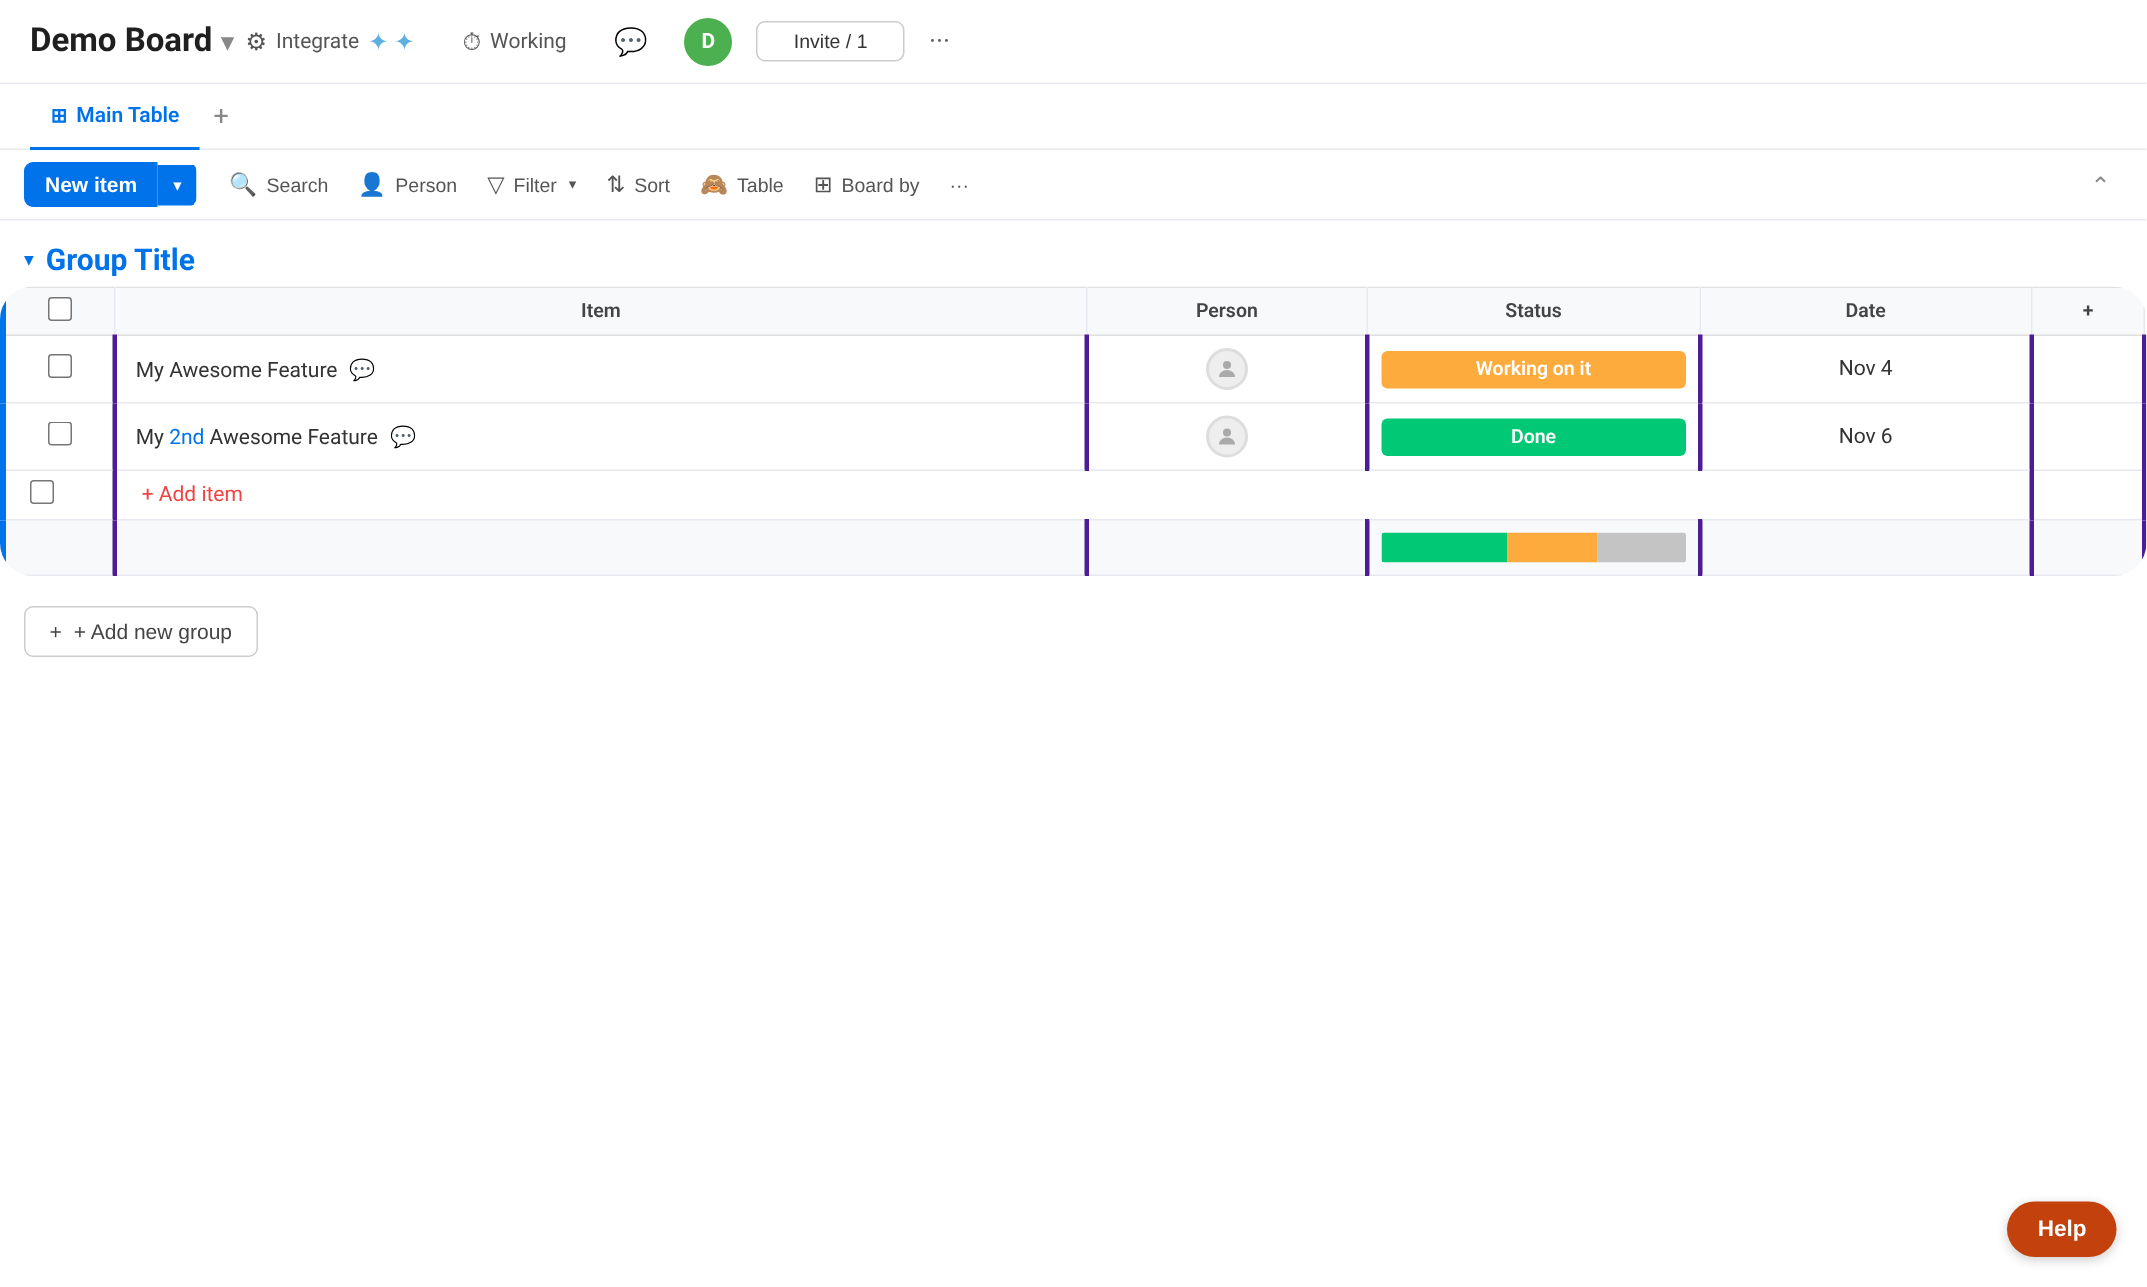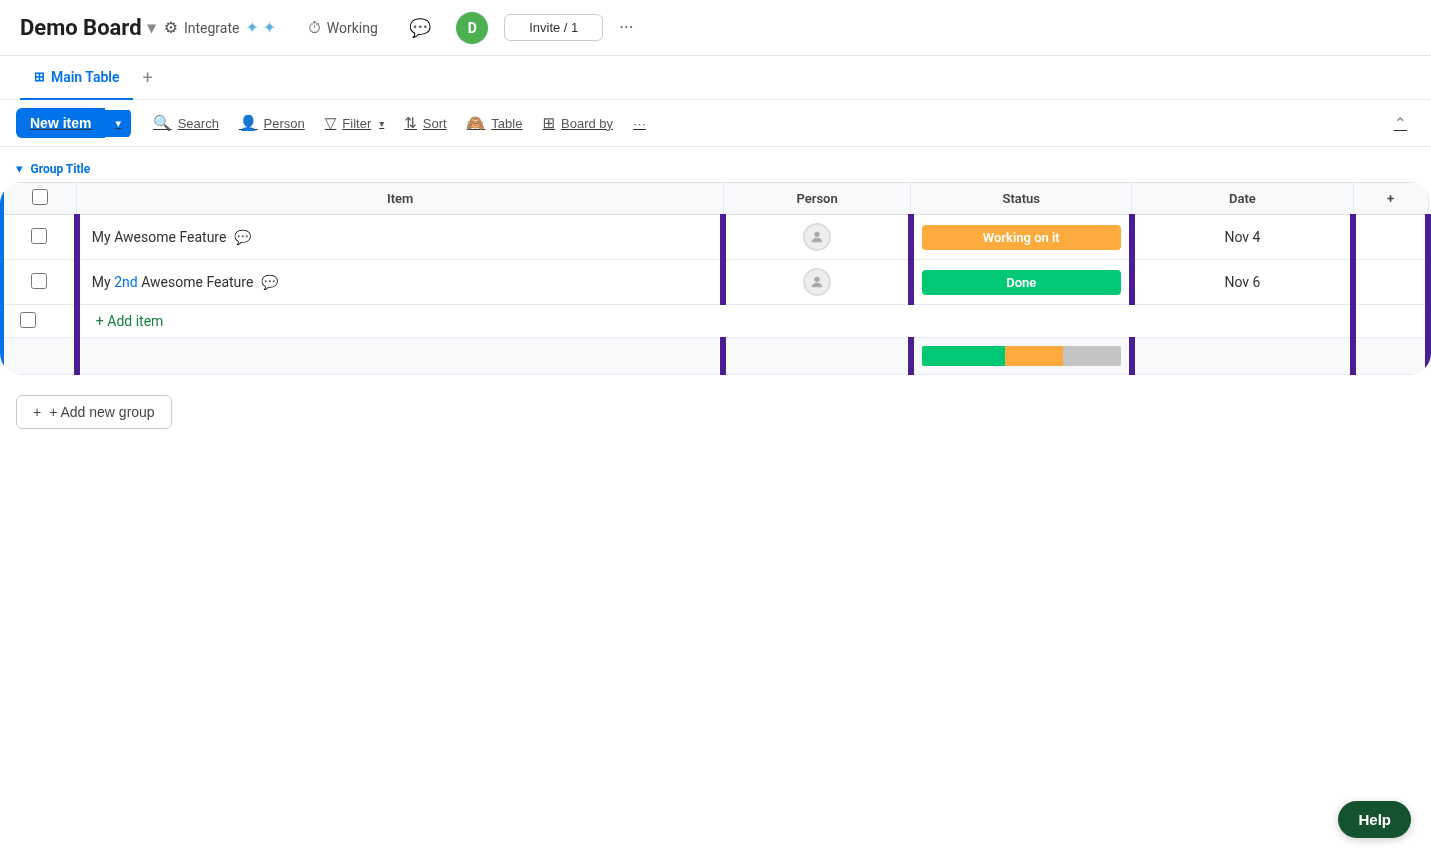--- a/index.html
+++ b/index.html
@@ -91,21 +91,20 @@
       color: #888;
     }
 
     
     .toolbar {
       display: flex;
       align-items: center;
       gap: 0;
       padding: 8px 16px;
       border-bottom: 1px solid #e6e9ef;
-      text-decoration: underline;
     }
     .new-item-btn {
       display: flex;
       align-items: center;
       gap: 0;
       border-radius: 6px;
       overflow: hidden;
       cursor: pointer;
     }
     .new-item-main {
@@ -152,21 +151,21 @@
     .group-section { margin: 8px 0; }
     .group-header {
       display: flex;
       align-items: center;
       gap: 8px;
       padding: 6px 16px;
     }
     .group-chevron { color: #0073ea; cursor: pointer; font-size: 13px; }
     .group-title {
       color: #0073ea;
-      font-size: 12px;
+      font-size: 20px;
       font-weight: 700;
       cursor: pointer;
     }
 
     
     .table-wrapper { overflow-x: auto; border-radius: 22px; }
     table {
       width: 100%;
       border-collapse: collapse;
       table-layout: fixed;
@@ -190,21 +189,21 @@
     .col-status { width: 130px; }
     .col-date { width: 130px; }
     .col-add { width: 44px; }
 
     tbody tr {
       border-bottom: 1px solid #e6e9ef;
     }
     td {
       padding: 8px 12px;
       text-align: center;
-      border-right: 6px solid #4c1d95;
+      border-right: 3px solid #4c1d95;
       font-size: 14px;
     }
     td.item-name { text-align: left; padding-left: 12px; }
     td.item-name span.highlight { color: #0073ea; }
 
     .checkbox-input {
       width: 16px; height: 16px;
       cursor: pointer;
     }
 
@@ -277,21 +276,21 @@
     .group-section .table-wrapper table tbody tr td:first-child,
     .group-section .table-wrapper table thead tr th:first-child {
       border-left: 4px solid #0073ea;
     }
 
     
     .help-btn {
       position: fixed;
       bottom: 20px;
       right: 20px;
-      background: #14532d;
+      background: #c2410c;
       color: #fff;
       border: none;
       border-radius: 24px;
       padding: 10px 20px;
       font-size: 15px;
       font-weight: 600;
       cursor: pointer;
       box-shadow: 0 2px 8px rgba(0,0,0,0.2);
     }
 
@@ -431,21 +430,21 @@
                 </svg>
               </div></td>
             <td style="padding: 4px 8px;"><div class="status-badge status-done">Done</div></td>
             <td>Nov 6</td>
             <td></td>
           </tr>
           <tr class="add-item-row">
     <td class="checkbox-col">
       <input type="checkbox" class="checkbox-input" style="">
     </td>
-    <td colspan="4" style="text-align:left;padding-left:16px;color:#15803d;">+ Add item</td>
+    <td colspan="4" style="text-align:left;padding-left:16px;color:#ef4444;">+ Add item</td>
     <td></td>
   </tr>
           <tr class="summary-row">
     <td class="checkbox-col"></td>
     <td></td>
     <td></td>
     <td style="padding:8px;">
       <div class="status-summary">
         <div class="summary-done"></div>
         <div class="summary-working"></div>

